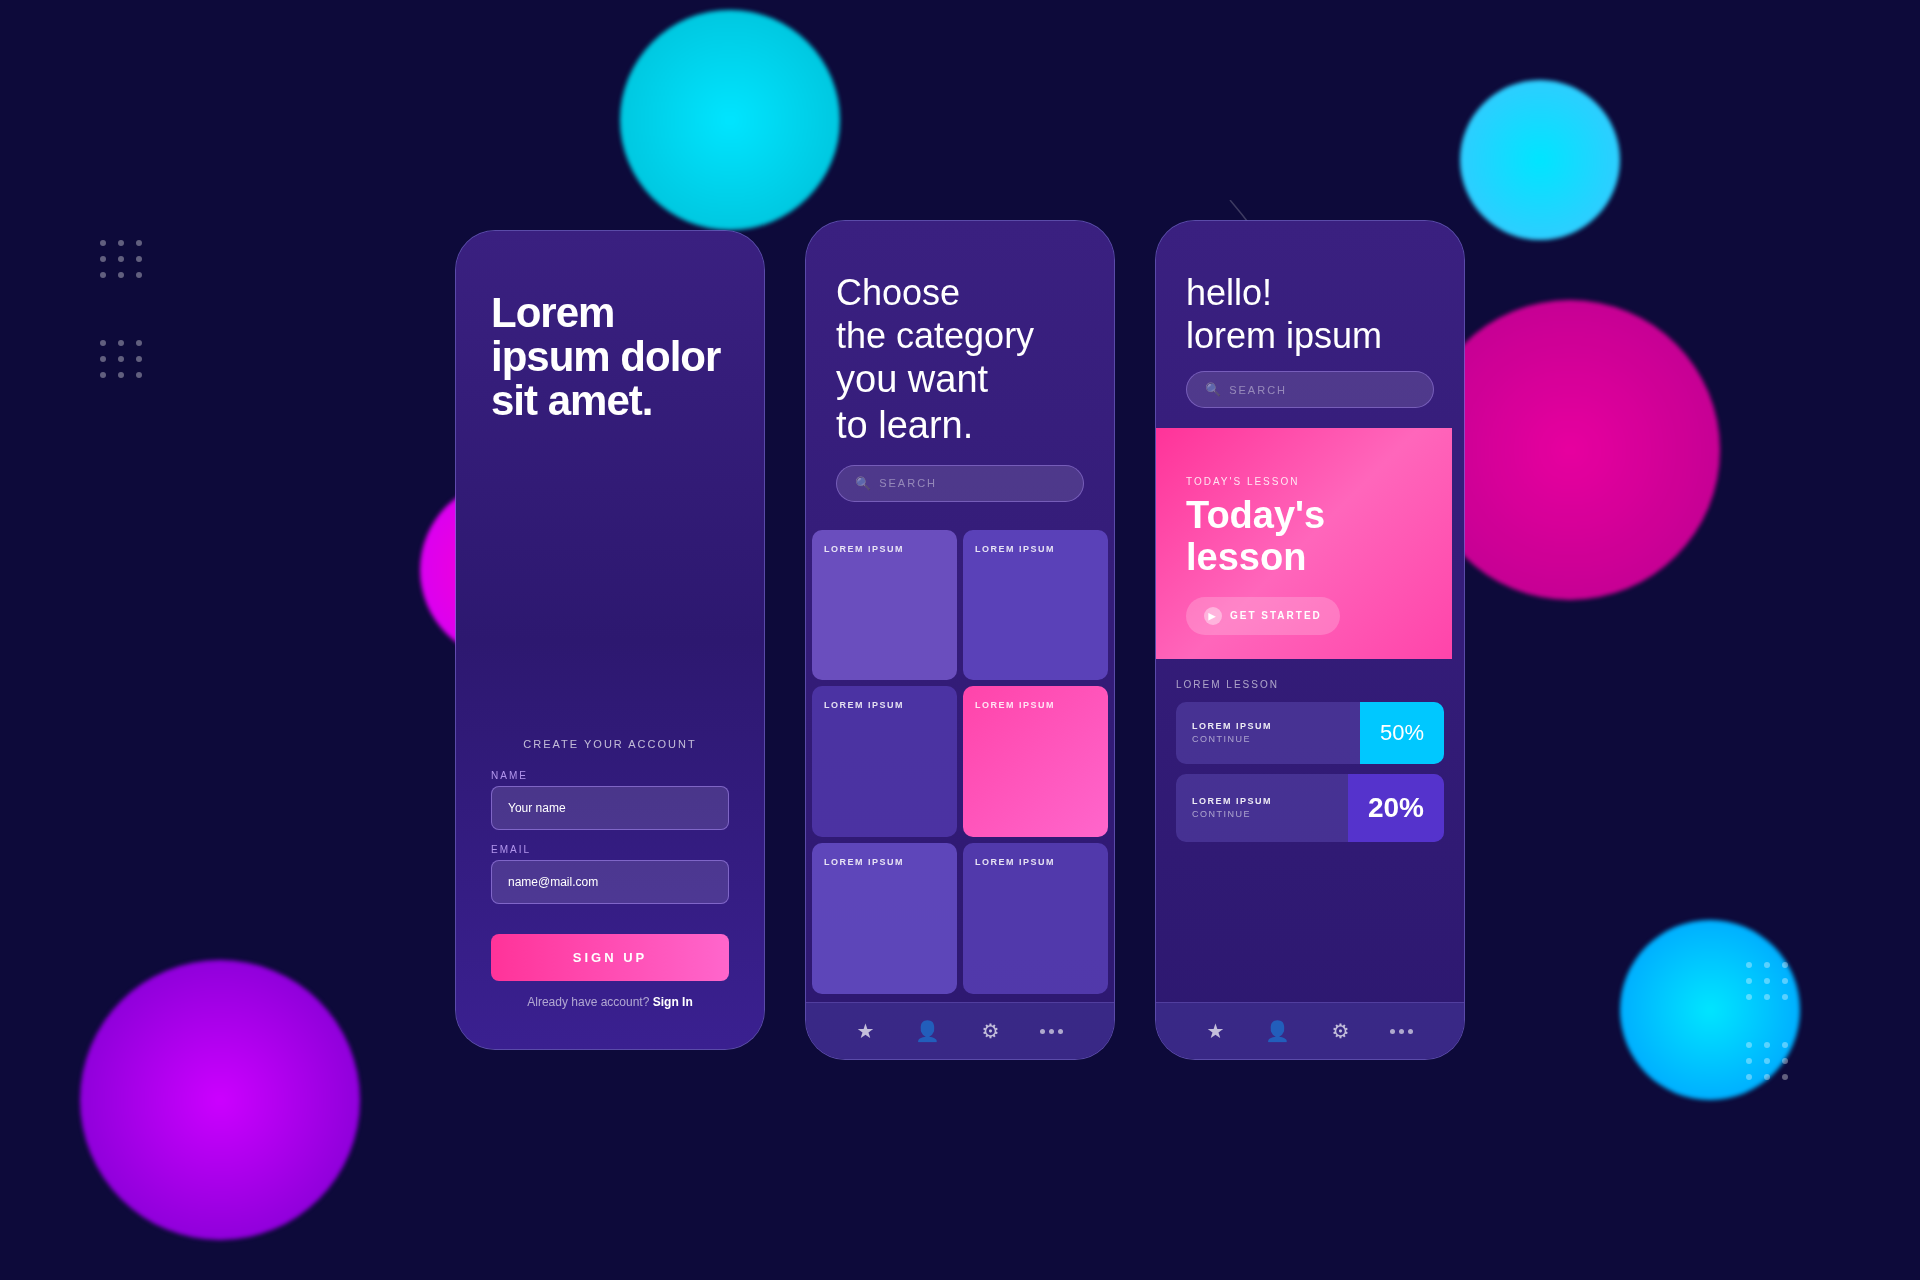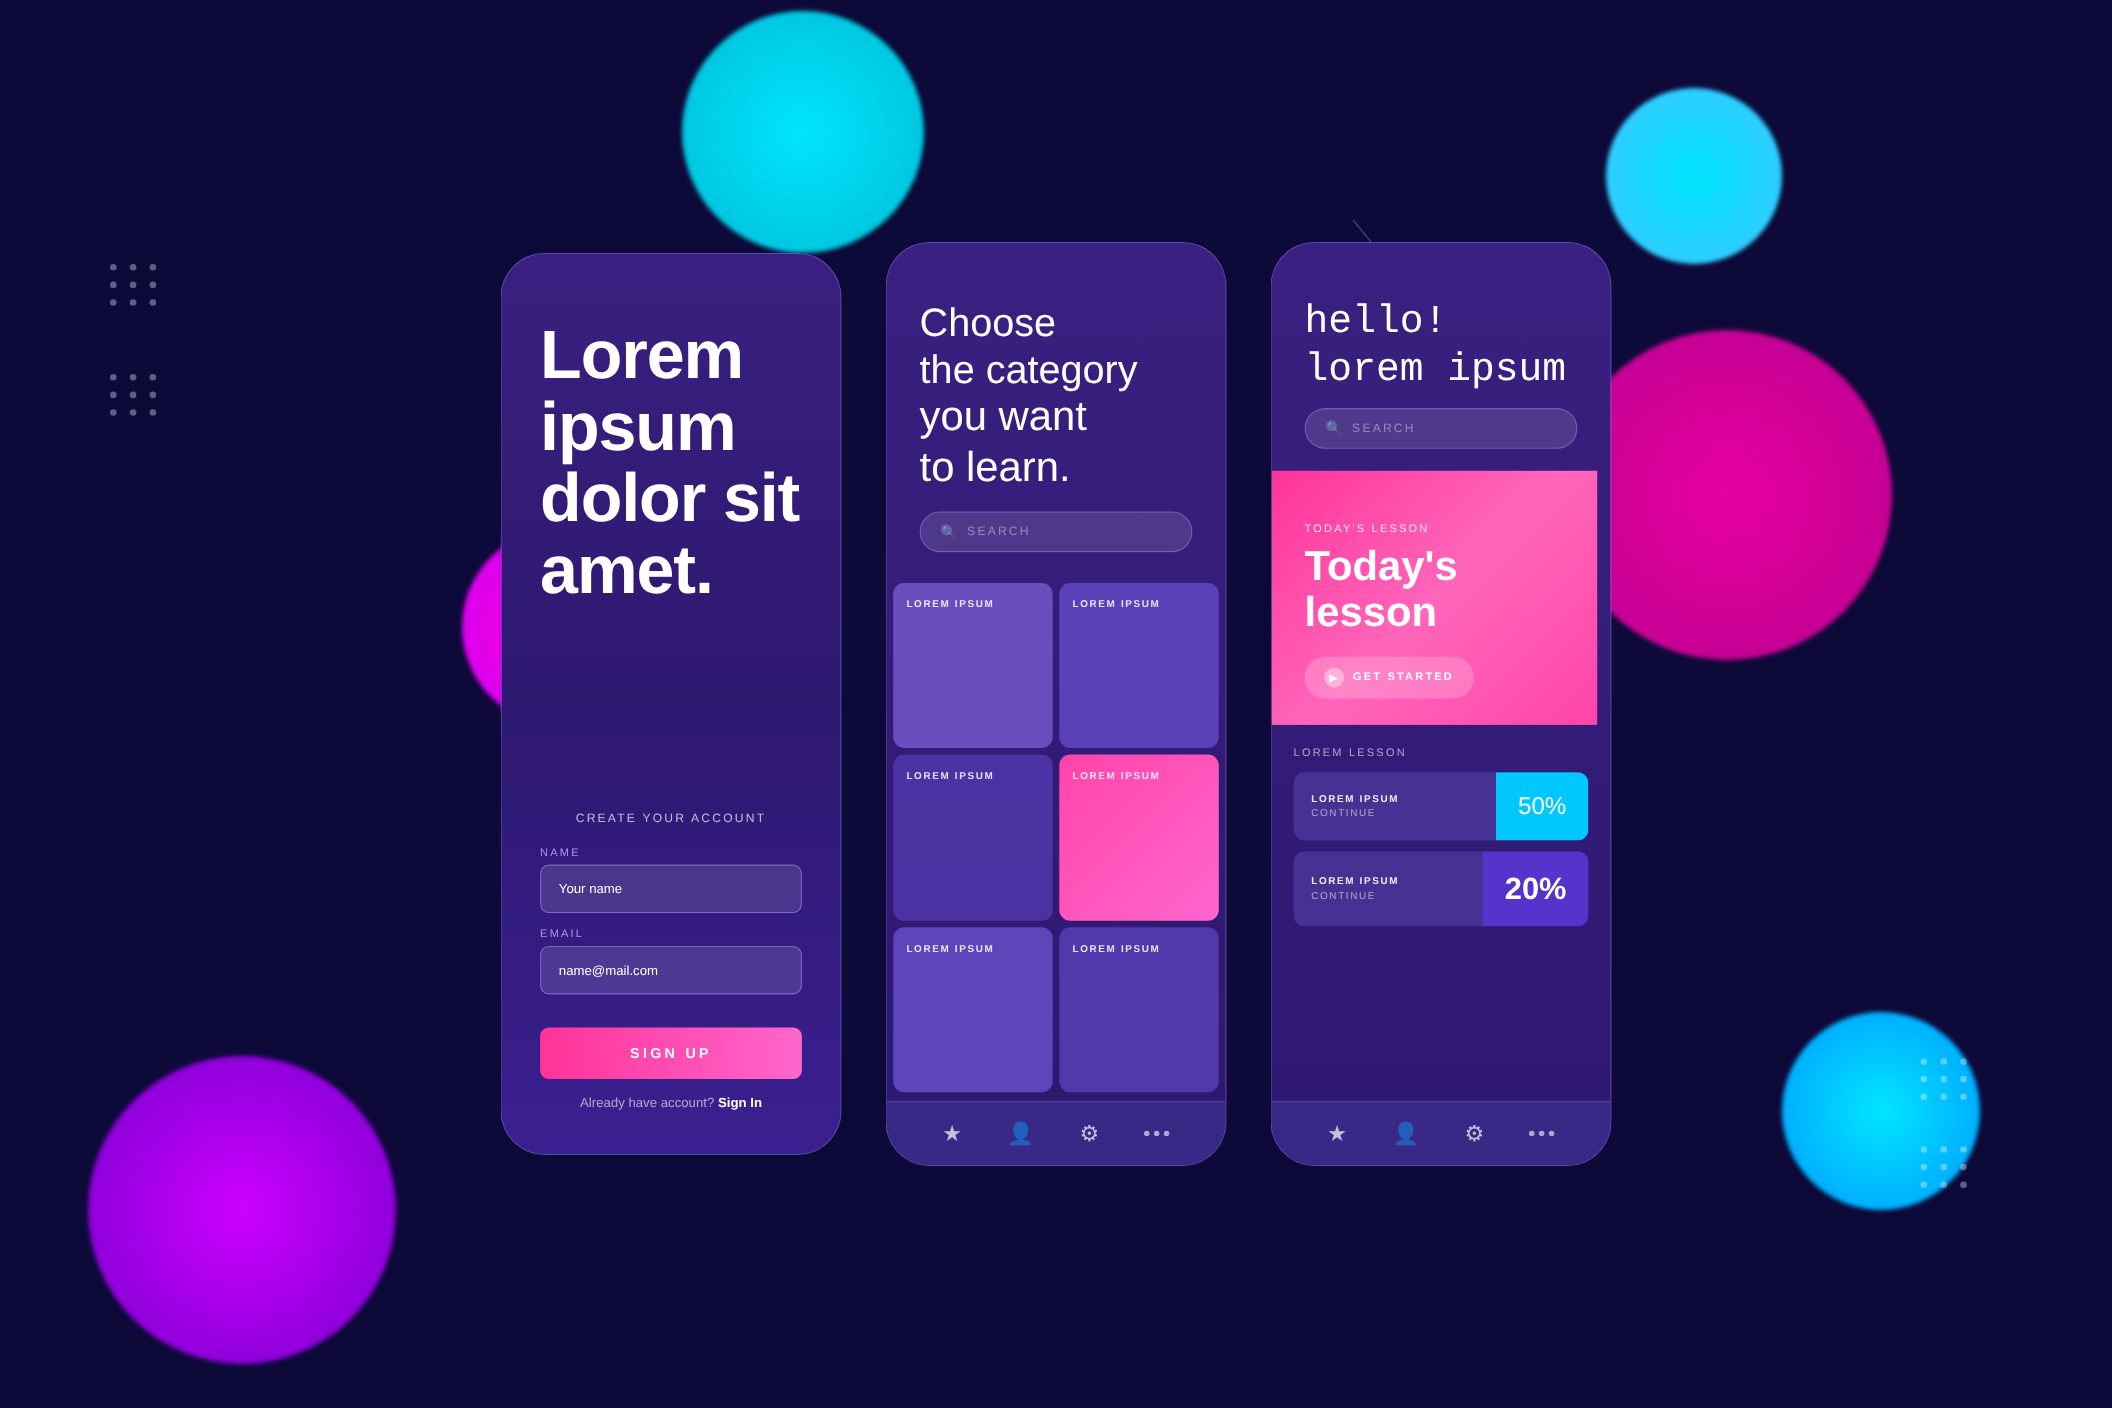--- a/index.html
+++ b/index.html
@@ -106,21 +106,21 @@
     
     .phone-1 .phone-content {
       padding: 60px 35px 40px;
       height: 100%;
       display: flex;
       flex-direction: column;
       background: linear-gradient(180deg, #3a2080 0%, #2d1870 50%, #3a2090 100%);
     }
 
     .headline {
-      font-size: 62px;
+      font-size: 42px;
       font-weight: 900;
       color: #ffffff;
       line-height: 1.05;
       margin-bottom: auto;
       letter-spacing: -1px;
     }
 
     .form-section {
       margin-top: 36px;
     }
@@ -296,21 +296,21 @@
 
     .phone-3-header {
       padding: 50px 30px 20px;
     }
 
     .hello-title {
       font-size: 36px;
       font-weight: 400;
       color: #ffffff;
       line-height: 1.2;
-      font-family: Liberation Mono, monospace;
+      font-family: Liberation Sans, sans-serif;
     }
 
     .phone-3-search {
       display: flex;
       align-items: center;
       background: rgba(255,255,255,0.12);
       border: 1.5px solid rgba(180,150,255,0.4);
       border-radius: 25px;
       padding: 10px 18px;
       margin-top: 14px;

